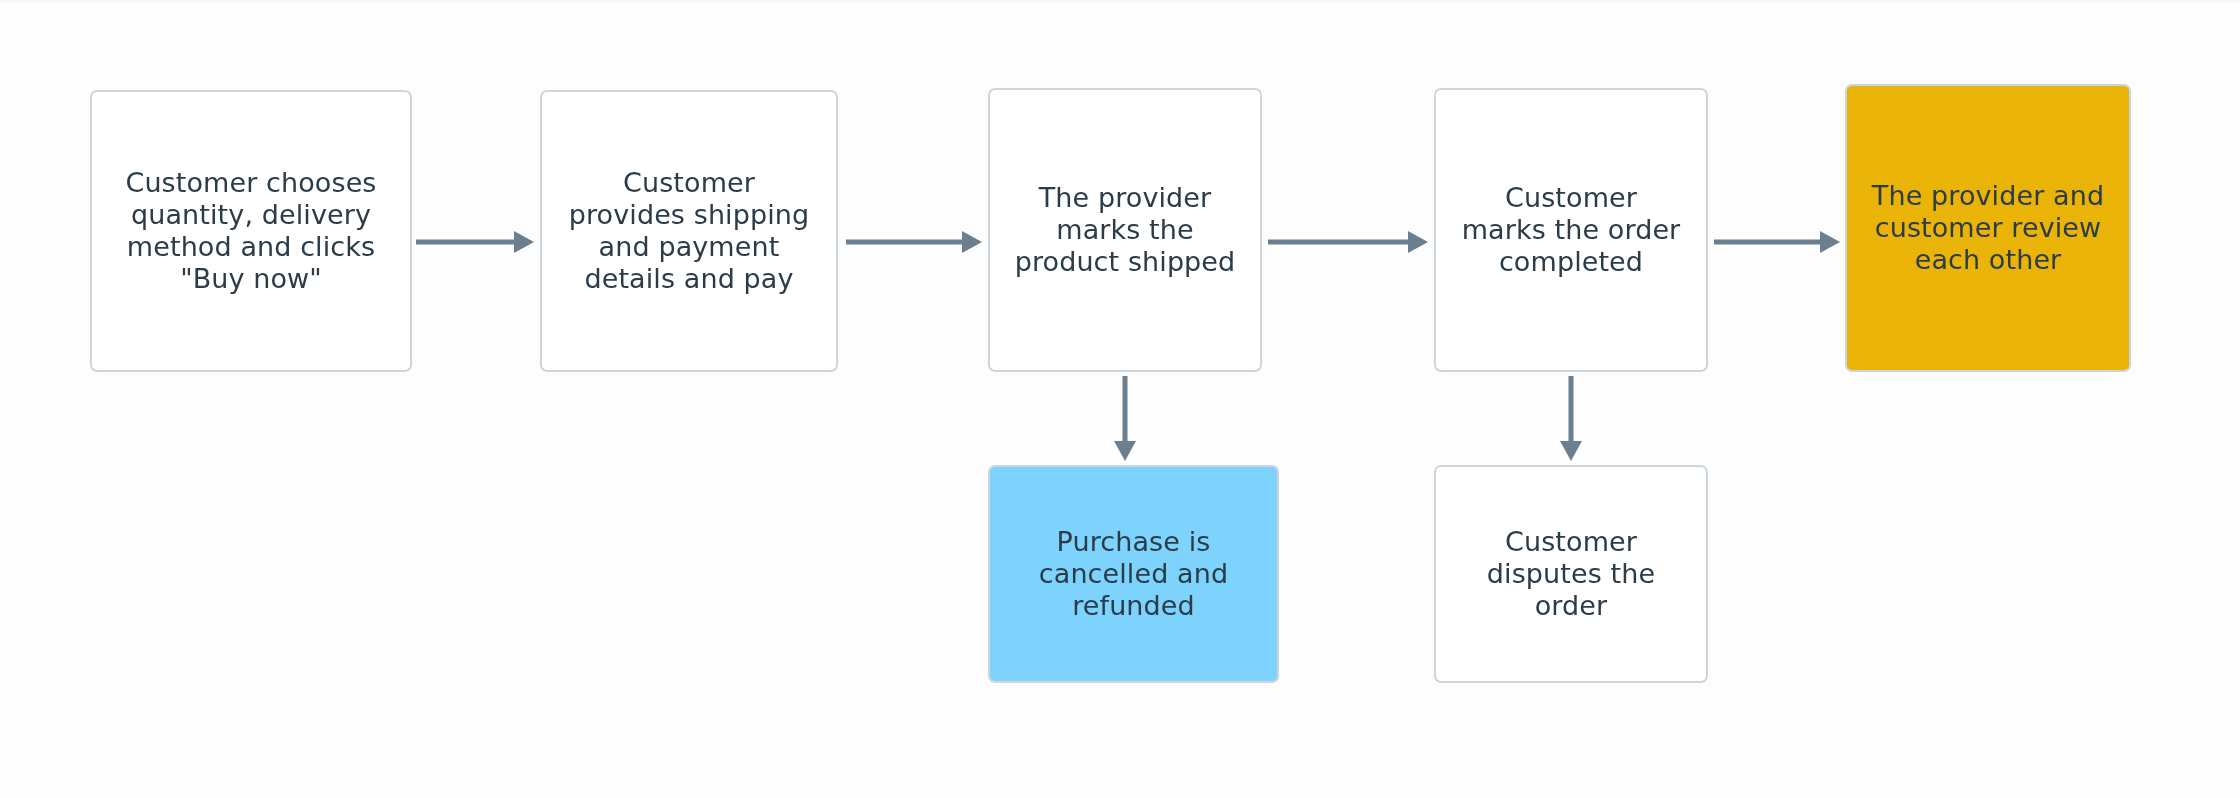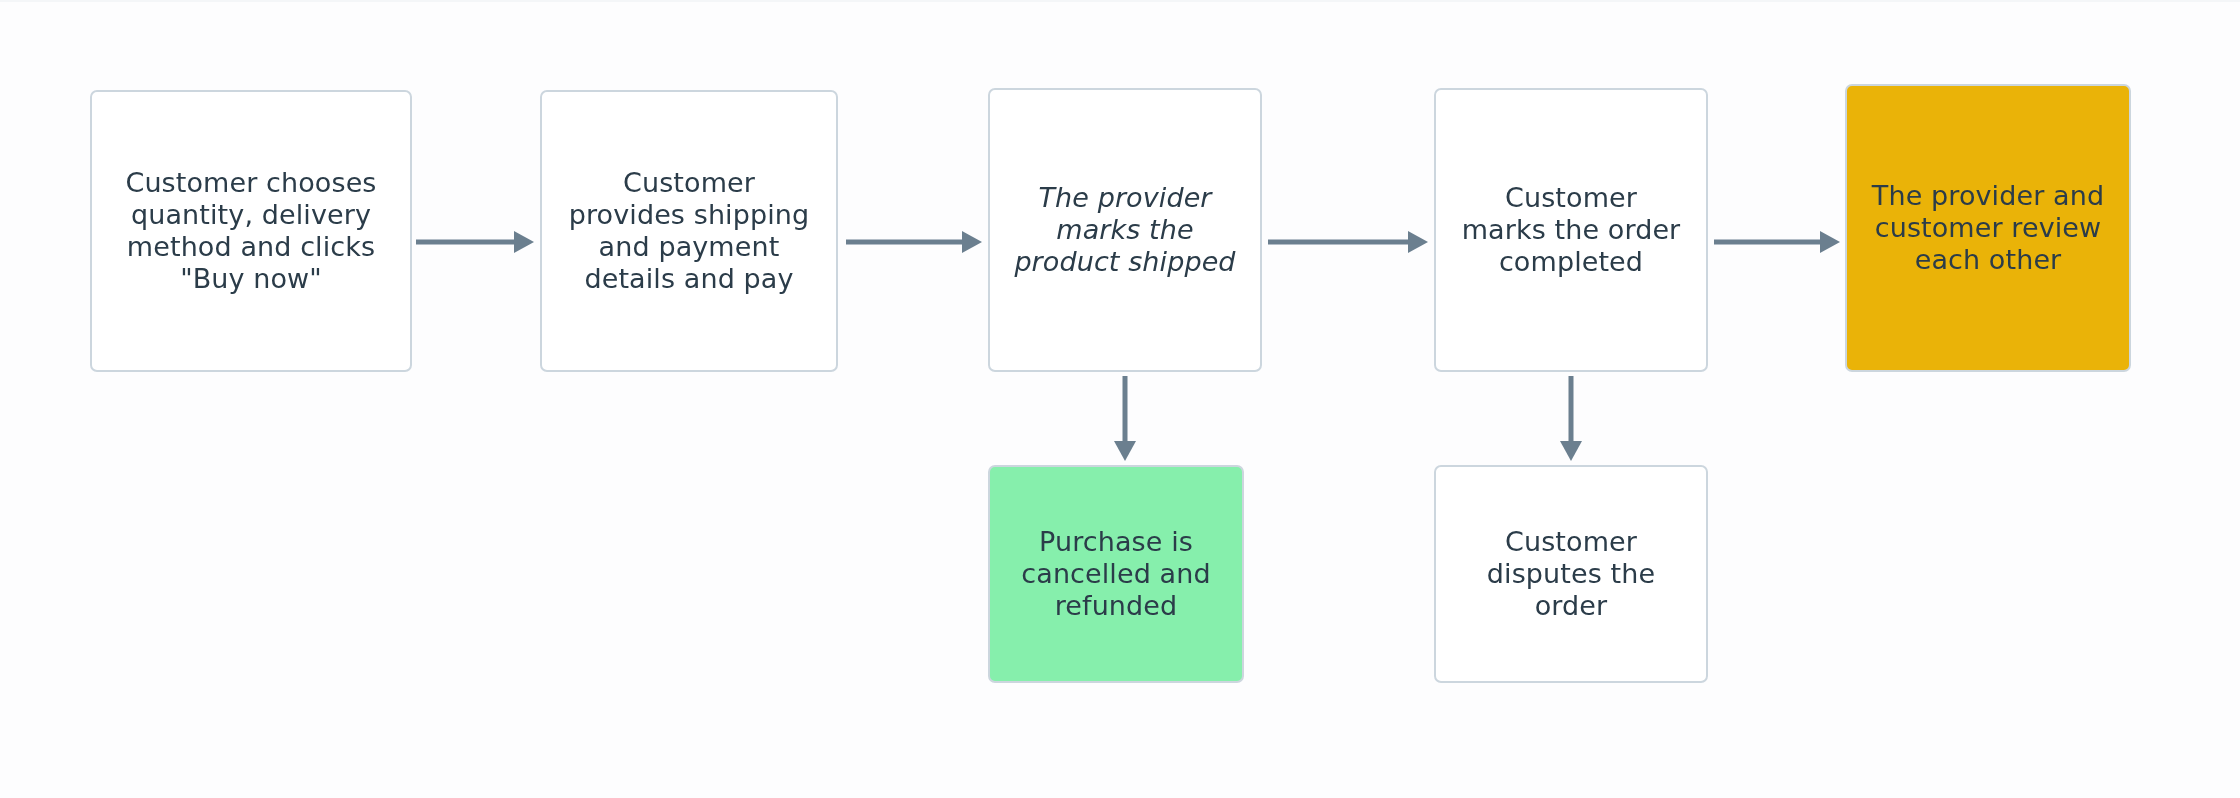--- a/index.html
+++ b/index.html
@@ -119,36 +119,36 @@
 quantity, delivery
 method and clicks
 "Buy now"</span>
       </div>
       <div class="node" style="left: 540px; top: 90px; width: 298px; height: 282px; border-color: rgb(204, 214, 222); background: rgb(255, 255, 255);">
         <span class="node-label" style="color: rgb(43, 60, 73);">Customer
 provides shipping
 and payment
 details and pay</span>
       </div>
-      <div class="node" style="left: 988px; top: 88px; width: 274px; height: 284px; border-color: rgb(204, 214, 222); background: rgb(255, 255, 255); font-style: italic;">
+      <div class="node" style="left: 988px; top: 88px; width: 274px; height: 284px; border-color: rgb(204, 214, 222); background: rgb(255, 255, 255);">
         <span class="node-label" style="color: rgb(43, 60, 73);">The provider
 marks the
 product shipped</span>
       </div>
       <div class="node" style="left: 1434px; top: 88px; width: 274px; height: 284px; border-color: rgb(204, 214, 222); background: rgb(255, 255, 255);">
         <span class="node-label" style="color: rgb(43, 60, 73);">Customer
 marks the order
 completed</span>
       </div>
       <div class="node" style="left: 1845px; top: 84px; width: 286px; height: 288px; border-color: rgb(204, 214, 222); background: #eab308;">
         <span class="node-label" style="color: rgb(43, 60, 73);">The provider and
 customer review
 each other</span>
       </div>
-      <div class="node" style="left: 988px; top: 465px; width: 256px; height: 218px; border-color: rgb(204, 214, 222); background: #86efac;">
+      <div class="node" style="left: 988px; top: 465px; width: 291px; height: 218px; border-color: rgb(204, 214, 222); background: #7dd3fc;">
         <span class="node-label" style="color: rgb(43, 60, 73);">Purchase is
 cancelled and
 refunded</span>
       </div>
       <div class="node" style="left: 1434px; top: 465px; width: 274px; height: 218px; border-color: rgb(204, 214, 222); background: rgb(255, 255, 255);">
         <span class="node-label" style="color: rgb(43, 60, 73);">Customer
 disputes the
 order</span>
       </div>
     </div>

